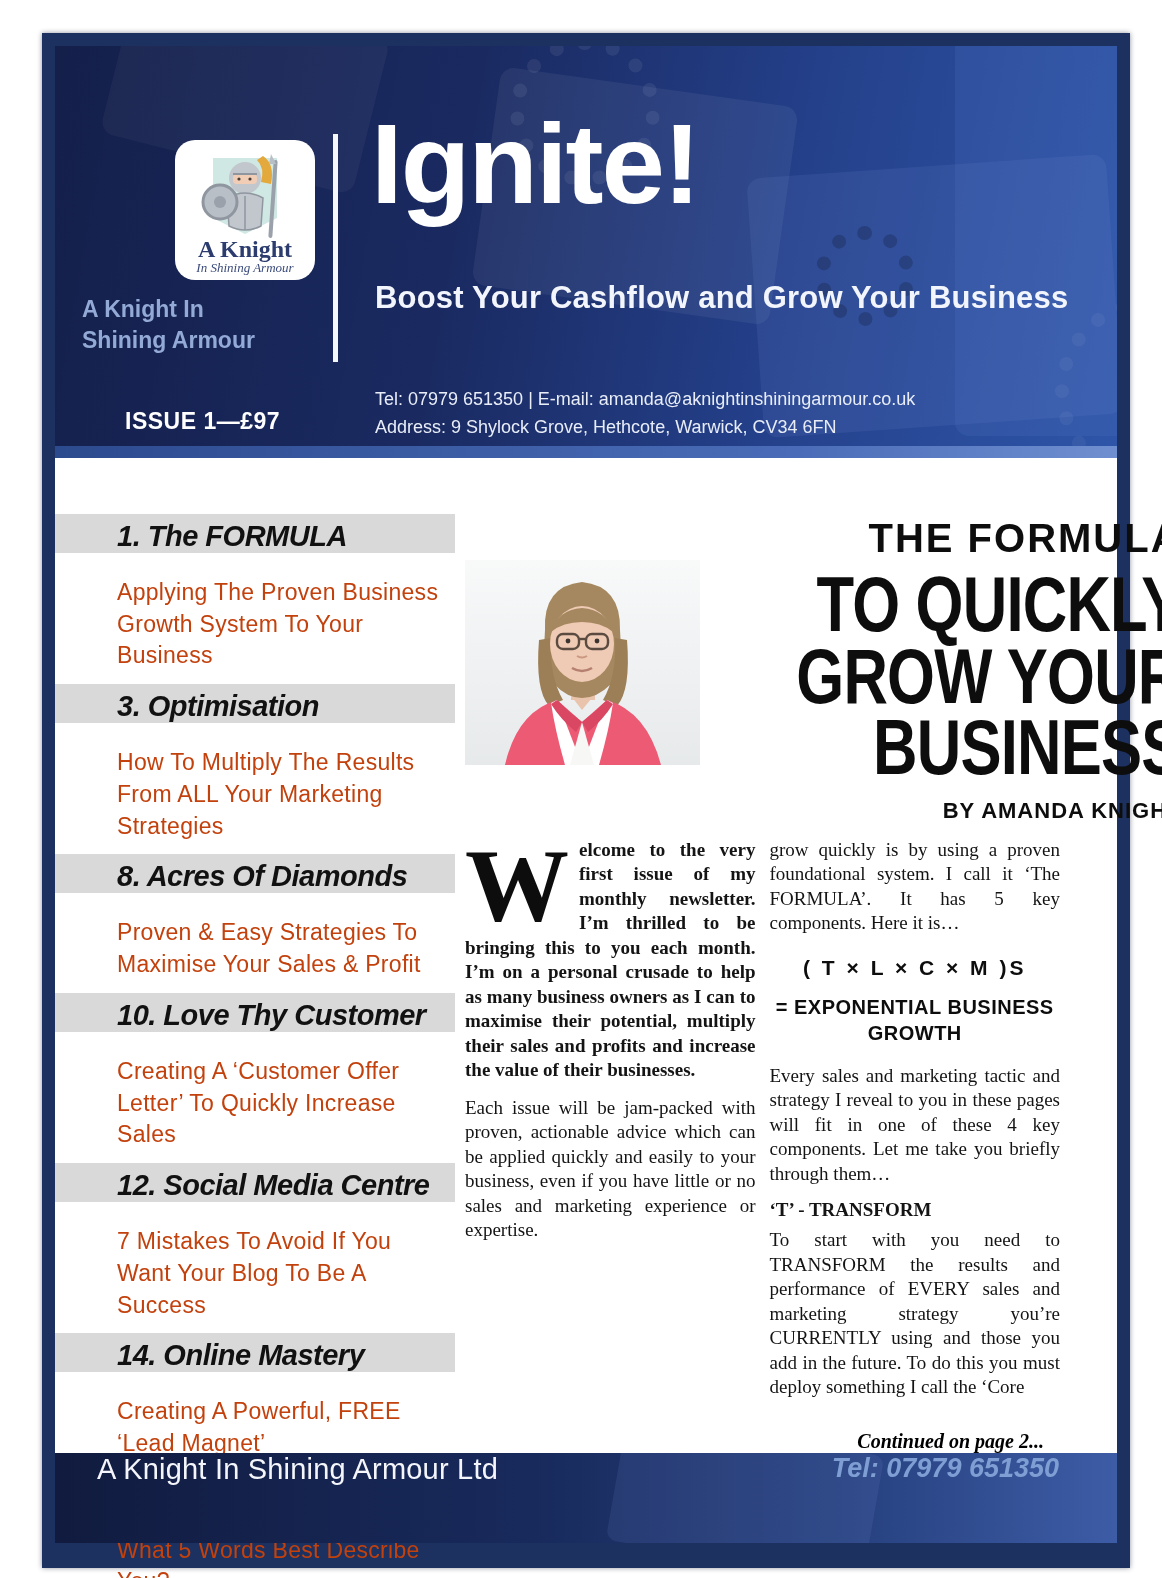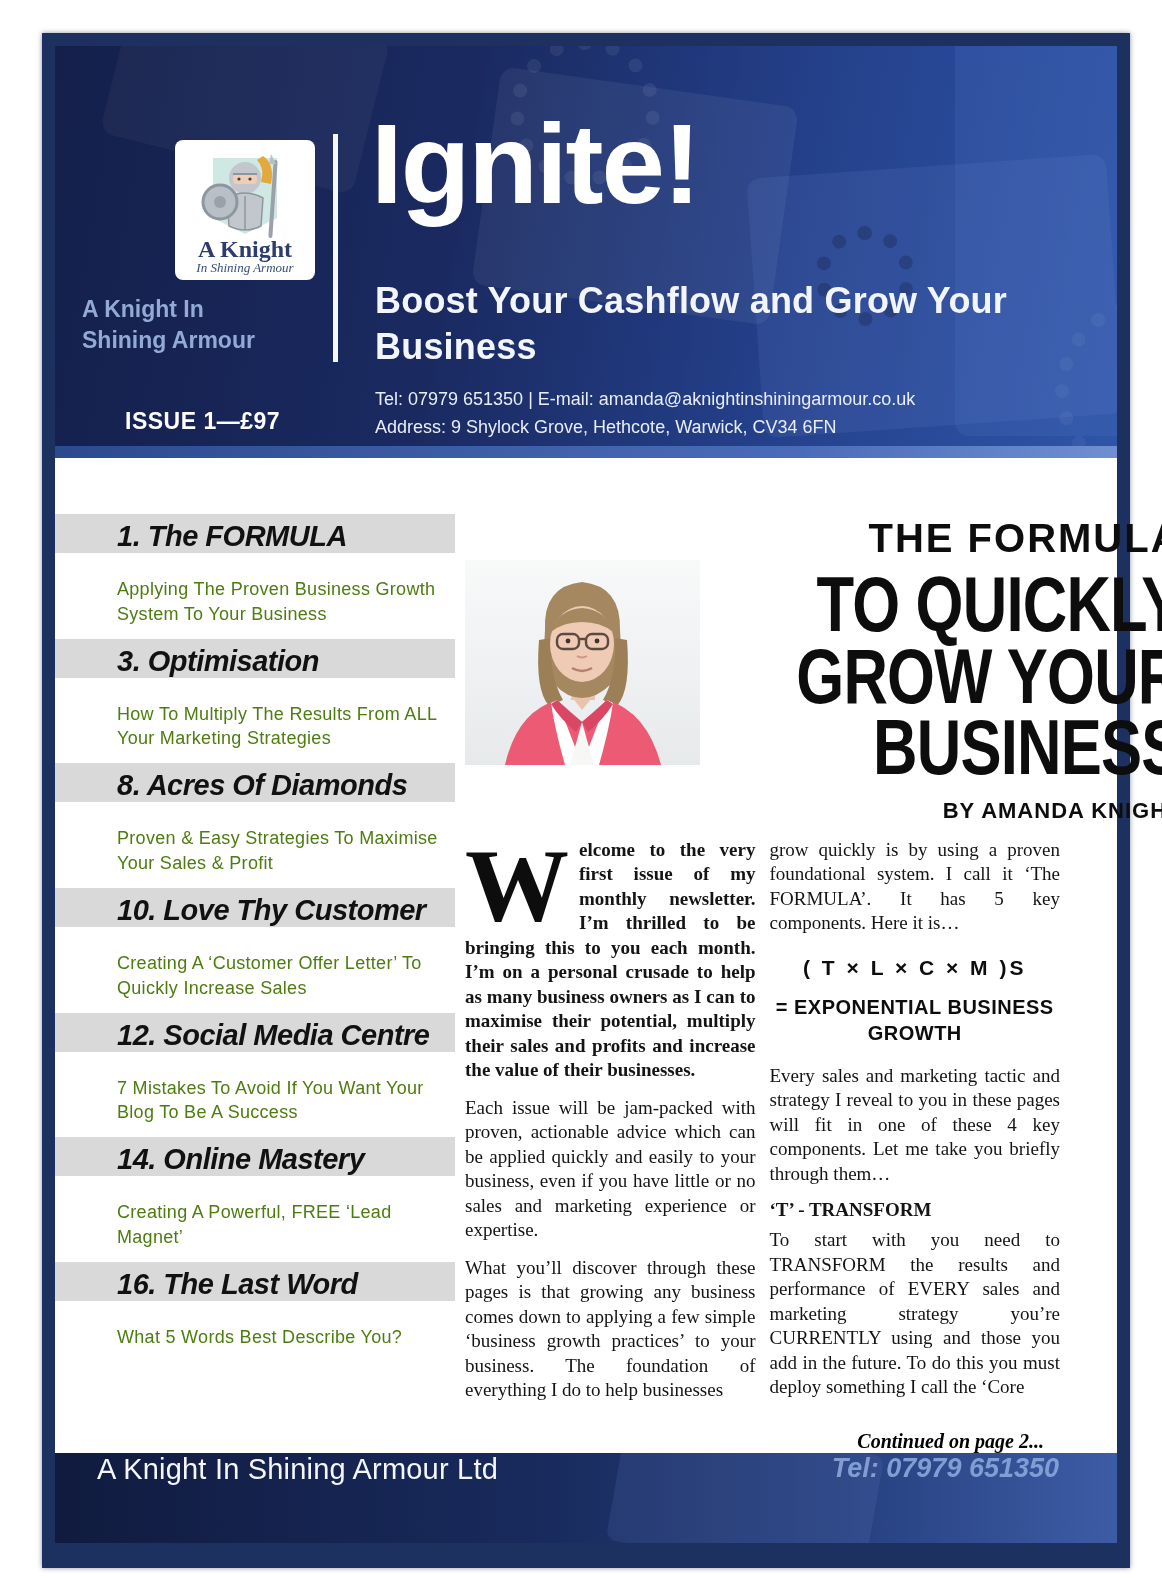--- a/index.html
+++ b/index.html
@@ -24,60 +24,60 @@
   .decor.d2 { width:360px; height:260px; left:700px; top:120px; transform:rotate(-4deg); background:rgba(120,150,220,0.13); }
   .decor.d3 { width:240px; height:420px; left:900px; top:-30px; background:rgba(90,120,200,0.18); }
   .decor.d4 { width:260px; height:160px; left:60px; top:-40px; transform:rotate(14deg); background:rgba(255,255,255,0.04); }
   .gear { position:absolute; border-radius:50%; border:14px dotted rgba(255,255,255,0.07); }
   .gear.g1 { width:150px; height:150px; left:455px; top:-10px; }
   .gear.g2 { width:100px; height:100px; left:760px; top:180px; border-color:rgba(0,0,0,0.18); }
   .gear.g3 { width:190px; height:190px; left:1000px; top:250px; border-color:rgba(255,255,255,0.05); }
 
   .logo-box {
     position:absolute; left:120px; top:94px; width:140px; height:140px;
-    background:#ffffff; border-radius:8px; overflow:hidden;
+    background:#ffffff; border-radius:20px; overflow:hidden;
   }
   .brand {
     position:absolute; left:27px; top:248px; width:300px; text-align:left;
     color:#93a9d6; font-size:23px; font-weight:700; line-height:1.35;
   }
   .issue {
     position:absolute; left:70px; top:362px; color:#ffffff;
     font-size:23px; font-weight:700; letter-spacing:.5px;
   }
   .masthead-divider {
     position:absolute; left:278px; top:88px; width:5px; height:228px; background:#f5f7fb;
   }
   .news-title {
     position:absolute; left:316px; top:52px; color:#ffffff;
     font-size:114px; font-weight:700; letter-spacing:-2px;
   }
   .tagline {
     position:absolute; left:320px; top:232px; color:#f2f5fc;
-    font-size:36px; font-weight:700; line-height:1.28; letter-spacing:.2px;
+    font-size:31px; font-weight:700; line-height:1.28; letter-spacing:.2px;
   }
   .contact {
     position:absolute; left:320px; top:340px; color:#e8edf8;
     font-size:18px; line-height:1.55;
   }
 
   .light-strip { height:12px; background:linear-gradient(90deg,#2c4a8e 0%, #4a6cb8 70%, #6f8fd0 100%); }
 
   
   .content { position:relative; height:995px; background:#ffffff; }
 
   .toc { position:absolute; left:0; top:56px; width:400px; }
   .toc-title {
     background:#d9d9d9; padding:6px 6px 0 62px; margin-bottom:24px;
     font-size:29px; font-weight:800; font-style:italic; color:#111111;
     letter-spacing:-0.5px; white-space:nowrap;
   }
   .toc-desc {
     padding:0 6px 0 62px; margin-bottom:12px;
-    font-size:18px; color:#4d7c0f; line-height:1.38; letter-spacing:.3px;
+    font-size:23px; color:#c2410c; line-height:1.38; letter-spacing:.3px;
   }
 
   .main { position:absolute; left:410px; right:57px; top:56px; }
 
   .headrow { display:flex; }
   .portrait { width:235px; height:205px; margin-top:46px; flex:0 0 auto; }
   .headline-block { flex:1; text-align:right; padding-top:2px; }
   .kicker { font-size:40px; font-weight:700; letter-spacing:2px; color:#0d0d0d; margin-bottom:8px; }
   .headline-line {
     font-size:77px; font-weight:900; line-height:.93; color:#0d0d0d;
@@ -244,21 +244,20 @@
             <div class="headline-line">GROW YOUR</div>
             <div class="headline-line">BUSINESS</div>
             <div class="byline">BY AMANDA KNIGHT</div>
           </div>
         </div>
 
         <div class="cols">
           <div class="col">
             <p class="lead"><span class="drop-cap">W</span><span>elcome to the very first issue of my monthly newsletter. I’m thrilled to be bringing this to you each month. I’m on a personal crusade to help as many business owners as I can to maximise their potential, multiply their sales and profits and increase the value of their businesses.</span></p>
             <p>Each issue will be jam-packed with proven, actionable advice which can be applied quickly and easily to your business, even if you have little or no sales and marketing experience or expertise.</p>
-            <p>What you’ll discover through these pages is that growing any business comes down to applying a few simple ‘business growth practices’ to your business. The foundation of everything I do to help businesses</p>
           </div>
           <div class="col">
             <p>grow quickly is by using a proven foundational system. I call it ‘The FORMULA’. It has 5 key components. Here it is…</p>
             <div class="formula">( T × L × C × M )S</div>
             <div class="formula-result">
               <div>= EXPONENTIAL BUSINESS</div>
               <div>GROWTH</div>
             </div>
             <p>Every sales and marketing tactic and strategy I reveal to you in these pages will fit in one of these 4 key components. Let me take you briefly through them…</p>
             <div class="subhead">‘T’ - TRANSFORM</div>

